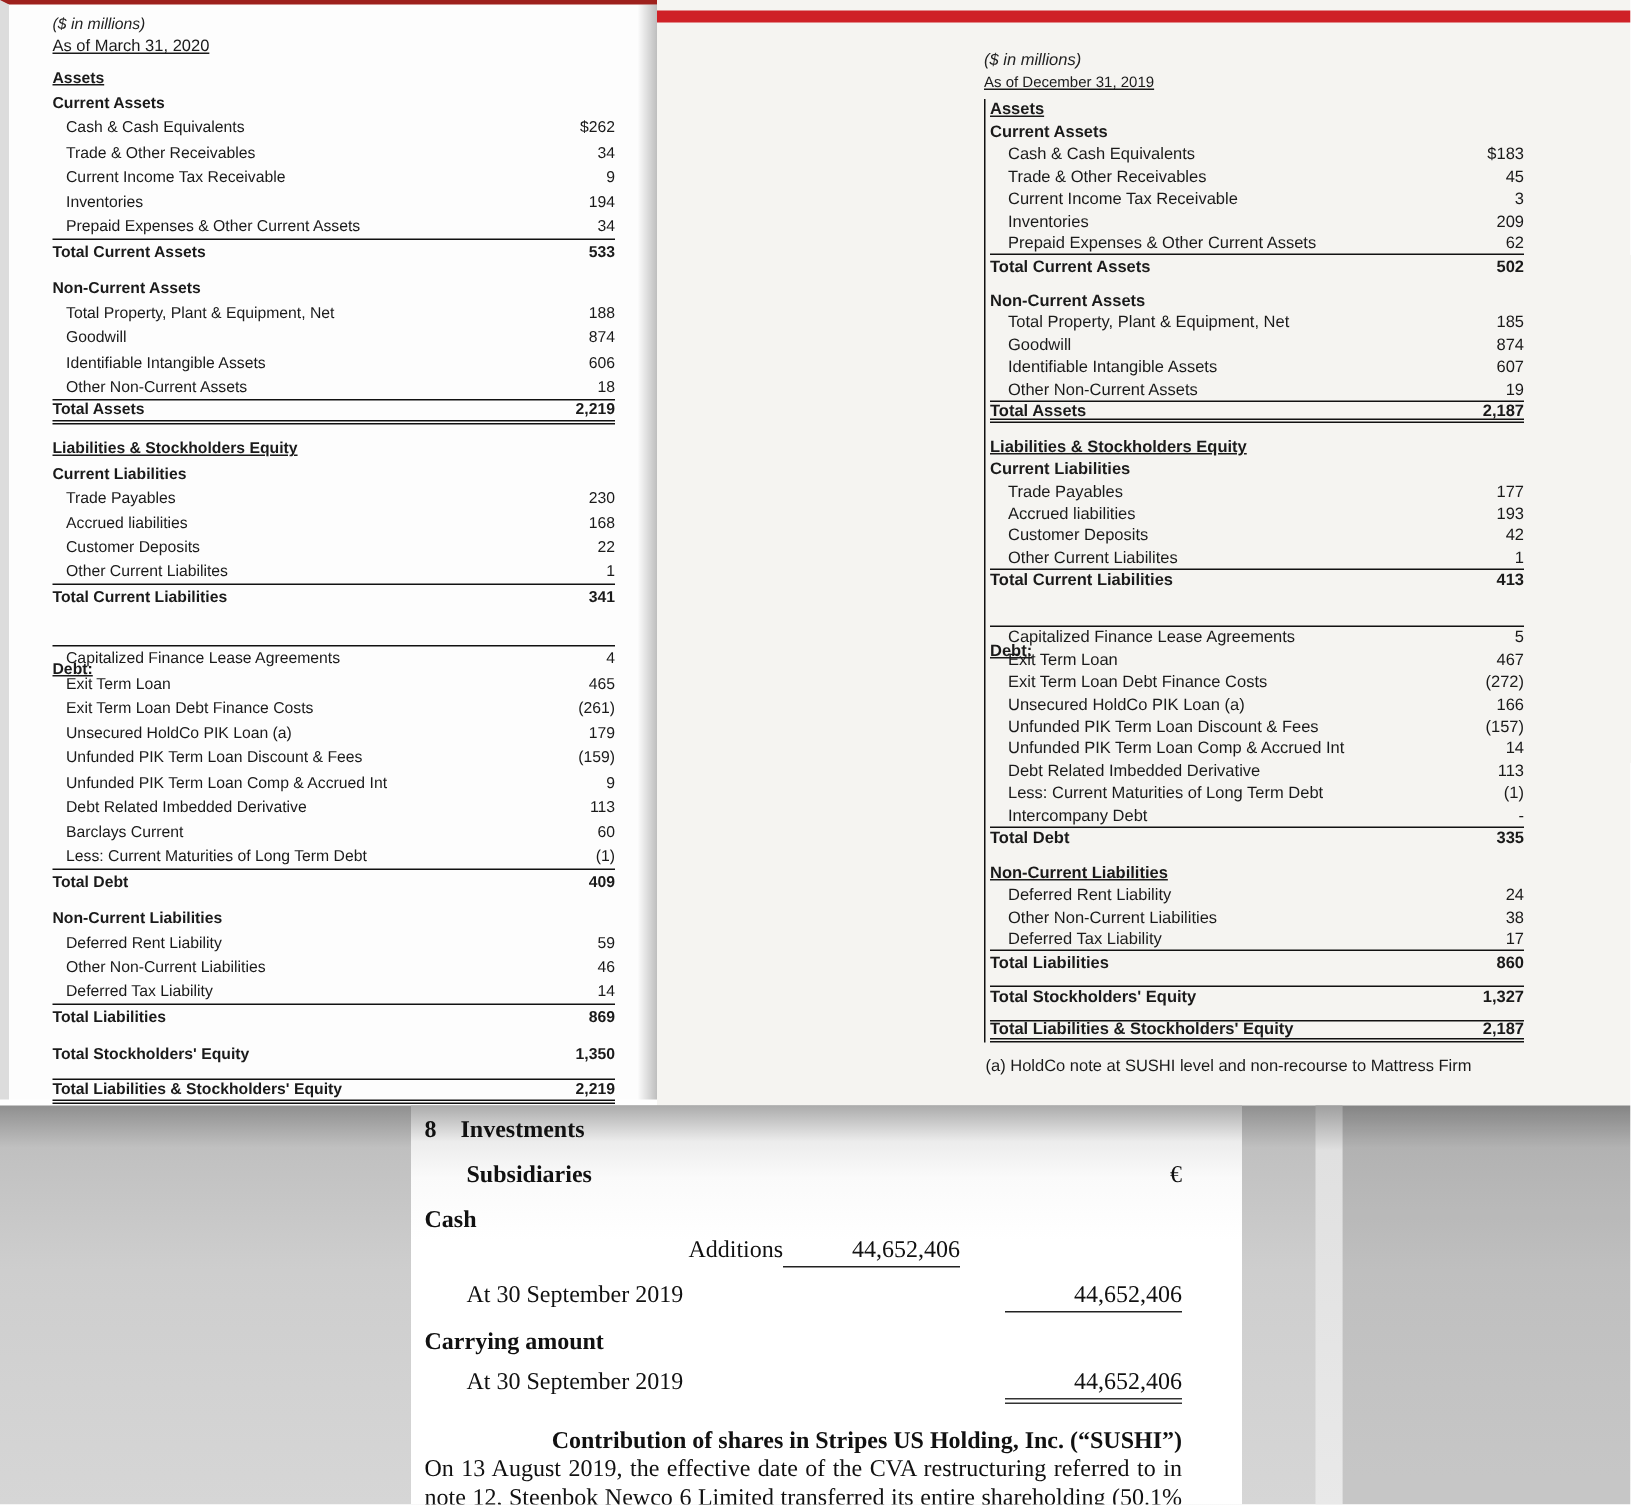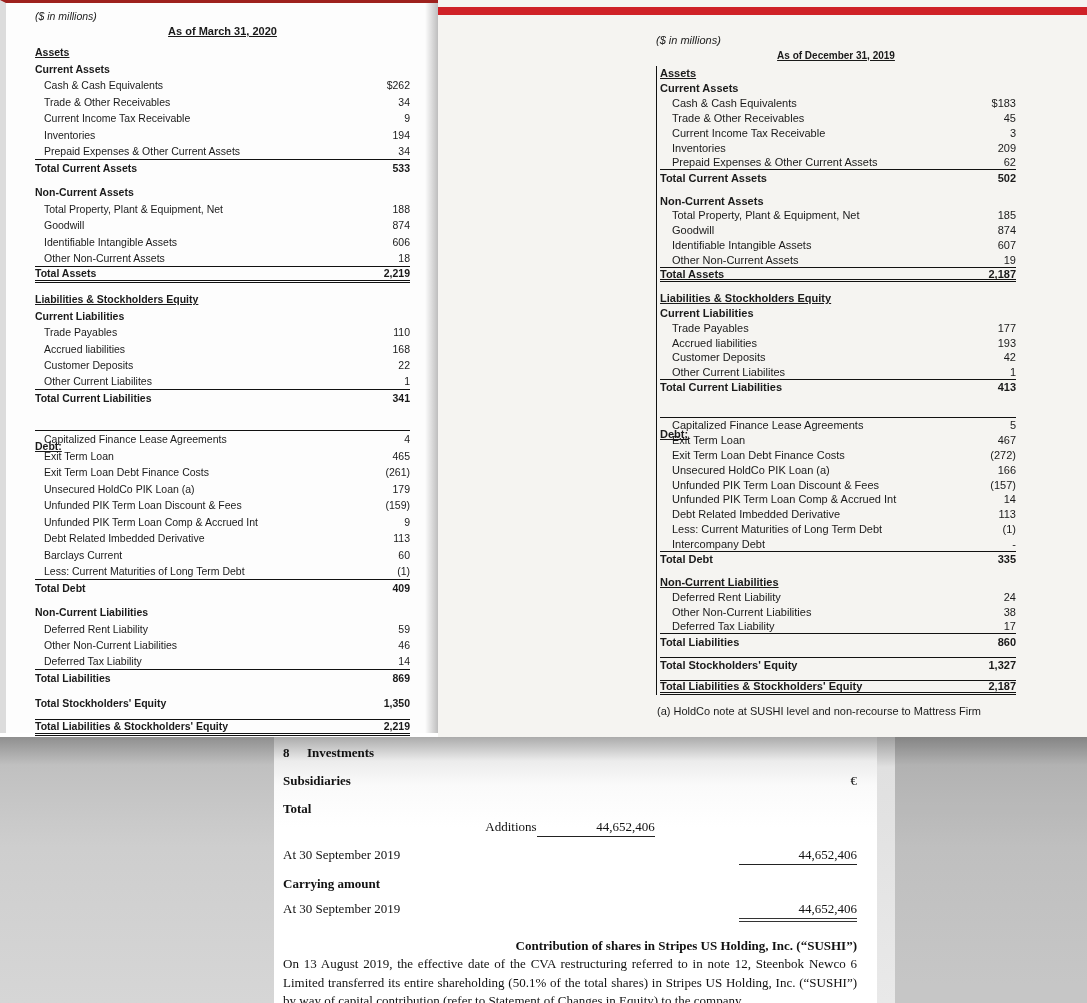--- a/index.html
+++ b/index.html
@@ -12,21 +12,21 @@
     position:absolute;left:0;top:0;width:438px;height:733px;
     background:#fdfdfd;box-sizing:border-box;
     border-top:3px solid #9e211d;border-left:6px solid #dcdcdc;
     padding:7px 28px 0 29px;
   }
   .left-card .edge-shadow{
     position:absolute;right:0;top:0;bottom:0;width:13px;
     background:linear-gradient(to right,rgba(0,0,0,0),rgba(0,0,0,0.25));
   }
   .units{font-style:italic;font-size:10.5px;color:#222;}
-  .date-h{font-weight:700;text-decoration:underline;font-size:11px;text-align:center;margin-top:3px;}
+  .date-h{font-weight:400;text-decoration:underline;font-size:11px;text-align:left;margin-top:3px;}
   .sheet{margin-top:7px;font-size:10.5px;}
   .row{display:flex;justify-content:space-between;align-items:center;height:16.5px;box-sizing:border-box;}
   .row .lbl{white-space:nowrap;}
   .row .val{white-space:nowrap;text-align:right;}
   .row.spacer{height:8px;}
   .row.sec .lbl,.row.sec-u .lbl{font-weight:700;}
   .row.sec-u .lbl{text-decoration:underline;}
   .row.item .lbl{padding-left:9px;}
   .row.total{font-weight:700;}
   .row.b-bot{border-bottom:1px solid #111;}
@@ -52,32 +52,32 @@
   .footnote{font-size:11px;margin-top:10px;margin-left:1px;color:#1a1a1a;}
   
   .bottom-band{
     position:absolute;left:0;top:737px;width:1087px;height:266px;
     background:linear-gradient(to bottom,#8f8f8f 0px,#c0c0c0 28px,#cecece 110px,#d6d6d6 100%);
   }
   .bottom-band .right-dark{
     position:absolute;left:895px;right:0;top:0;bottom:0;background:rgba(0,0,0,0.07);
   }
   .scan-page{
-    position:absolute;left:274px;top:0;width:603px;height:266px;
+    position:absolute;left:274px;top:0;width:554px;height:266px;
     background:linear-gradient(to bottom,#ababab 0px,#ececec 24px,#fafafa 48px,#ffffff 90px);
-    box-sizing:border-box;padding:8px 20px 0 9px;
-    font-family:"Liberation Serif",serif;font-size:13px;color:#111;
+    box-sizing:border-box;padding:8px 40px 0 9px;
+    font-family:"Liberation Serif",serif;font-size:16px;color:#111;
   }
   .scan-right-strip{
     position:absolute;left:877px;top:0;width:18px;height:266px;
     background:linear-gradient(to bottom,#9f9f9f 0px,#e0e0e0 30px,#e9e9e9 100%);
   }
   .inv-title{font-weight:700;}
   .inv-title .num{display:inline-block;width:24px;}
-  .inv-row{display:flex;justify-content:space-between;align-items:baseline;}
+  .inv-row{display:flex;justify-content:space-between;align-items:baseline;margin-left:28px;}
   .inv-row .ival{width:118px;text-align:right;}
   .u1{border-bottom:1.5px solid #222;padding-bottom:1px;}
   .u2{border-bottom:4px double #333;padding-bottom:1px;}
   .b{font-weight:700;}
   .mt12{margin-top:12px;} .mt10{margin-top:10px;} .mt11{margin-top:11px;}
   .mt16{margin-top:16px;text-align:right;} .mt2{margin-top:2px;justify-content:center;} .mt9{margin-top:9px;}
   .para{text-align:justify;line-height:18.5px;margin-top:1px;}
 </style>
 </head>
 <body>
@@ -147,21 +147,21 @@
       <div class="row sec-u">
         <span class="lbl">Liabilities &amp; Stockholders Equity</span>
         <span class="val"></span>
       </div>
       <div class="row sec">
         <span class="lbl">Current Liabilities</span>
         <span class="val"></span>
       </div>
       <div class="row item">
         <span class="lbl">Trade Payables</span>
-        <span class="val">110</span>
+        <span class="val">230</span>
       </div>
       <div class="row item">
         <span class="lbl">Accrued liabilities</span>
         <span class="val">168</span>
       </div>
       <div class="row item">
         <span class="lbl">Customer Deposits</span>
         <span class="val">22</span>
       </div>
       <div class="row item b-bot">
@@ -429,21 +429,21 @@
   <div class="right-dark"></div>
   <div class="scan-right-strip"></div>
   <div class="scan-page">
     <div class="inv-title">
       <span class="num">8</span><span>Investments</span>
     </div>
     <div class="inv-row mt12">
       <span class="b">Subsidiaries</span>
       <span class="ival">€</span>
     </div>
-    <div class="b mt12">Total</div>
+    <div class="b mt12">Cash</div>
     <div class="inv-row mt2">
       <span>Additions</span>
       <span class="ival u1">44,652,406</span>
     </div>
     <div class="inv-row mt10">
       <span>At 30 September 2019</span>
       <span class="ival u1">44,652,406</span>
     </div>
     <div class="b mt11">Carrying amount</div>
     <div class="inv-row mt9">

